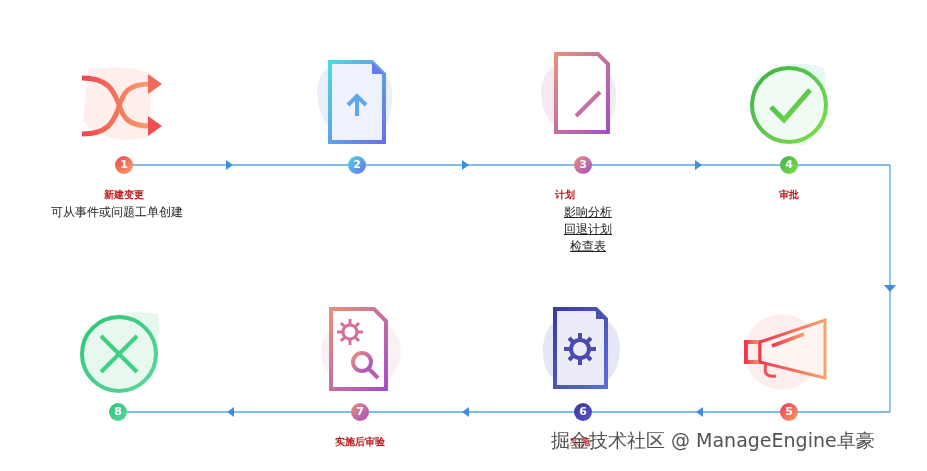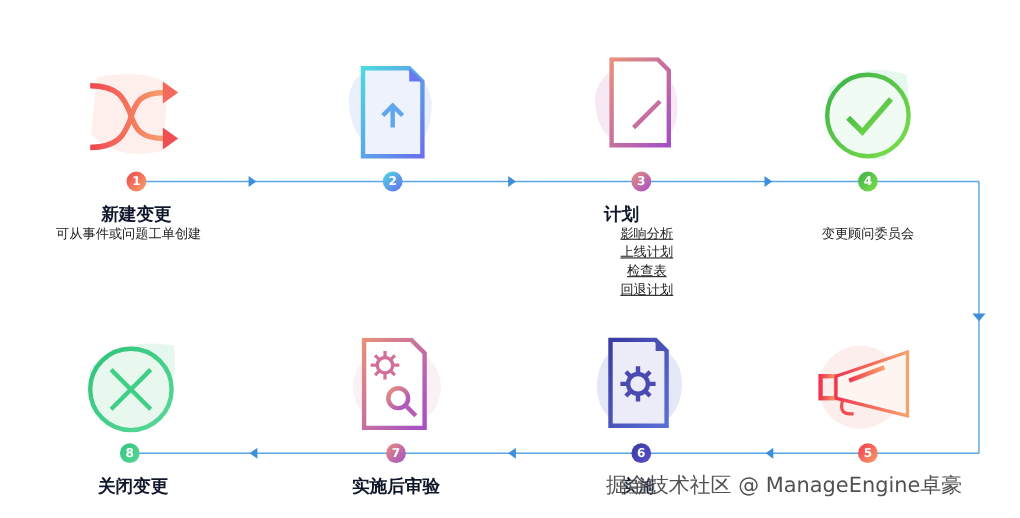--- a/index.html
+++ b/index.html
@@ -1,19 +1,19 @@
 <!DOCTYPE html>
 <html><head>
 <meta charset="utf-8">
 <style>
   html,body{margin:0;padding:0;background:#ffffff;}
   body{width:927px;height:471px;position:relative;overflow:hidden;font-family:"DejaVu Sans","Liberation Sans",sans-serif;}
   .canvas{position:absolute;left:0;top:0;width:927px;height:471px;}
   .num{position:absolute;width:18px;height:18px;border-radius:50%;color:#fff;font-size:11px;font-weight:bold;line-height:18px;text-align:center;transform:translate(-9px,-9px);}
-  .title{position:absolute;width:200px;text-align:center;font-size:16px;font-weight:bold;color:#0f172a;transform:translateX(-100px);line-height:18px;}
+  .title{position:absolute;width:200px;text-align:center;font-size:10px;font-weight:bold;color:#b91c1c;transform:translateX(-100px);line-height:18px;}
   .desc{position:absolute;width:200px;text-align:center;font-size:12px;color:#222;transform:translateX(-100px);line-height:17px;}
   .desc div{white-space:nowrap;}
   .watermark{position:absolute;left:551px;top:428px;font-size:19px;color:#333;opacity:0.85;white-space:nowrap;text-shadow:0 0 2px #fff,0 0 2px #fff;}
 </style>
 </head>
 <body>
 
 <div class="canvas">
 
   <svg width="927" height="471" style="position:absolute;left:0;top:0;">
@@ -168,27 +168,25 @@
 
   <div class="title" style="left:124px;top:186px;">新建变更</div>
   <div class="desc" style="left:117px;top:204px;">
     <div>可从事件或问题工单创建</div>
   </div>
 
 
   <div class="title" style="left:565px;top:186px;">计划</div>
   <div class="desc" style="left:588px;top:204px;text-decoration:underline;">
     <div>影响分析</div>
-    <div>上线计划</div>
+    <div>回退计划</div>
     <div>检查表</div>
-    <div>回退计划</div>
   </div>
 
+  <div class="title" style="left:789px;top:186px;">审批</div>
   <div class="desc" style="left:789px;top:204px;">
-    <div>变更顾问委员会</div>
   </div>
 
   <div class="title" style="left:580px;top:433px;">实施</div>
   <div class="title" style="left:360px;top:433px;">实施后审验</div>
-  <div class="title" style="left:121px;top:433px;">关闭变更</div>
 
   <div class="watermark">掘金技术社区 @ ManageEngine卓豪</div>
 </div>
 
 </body></html>

